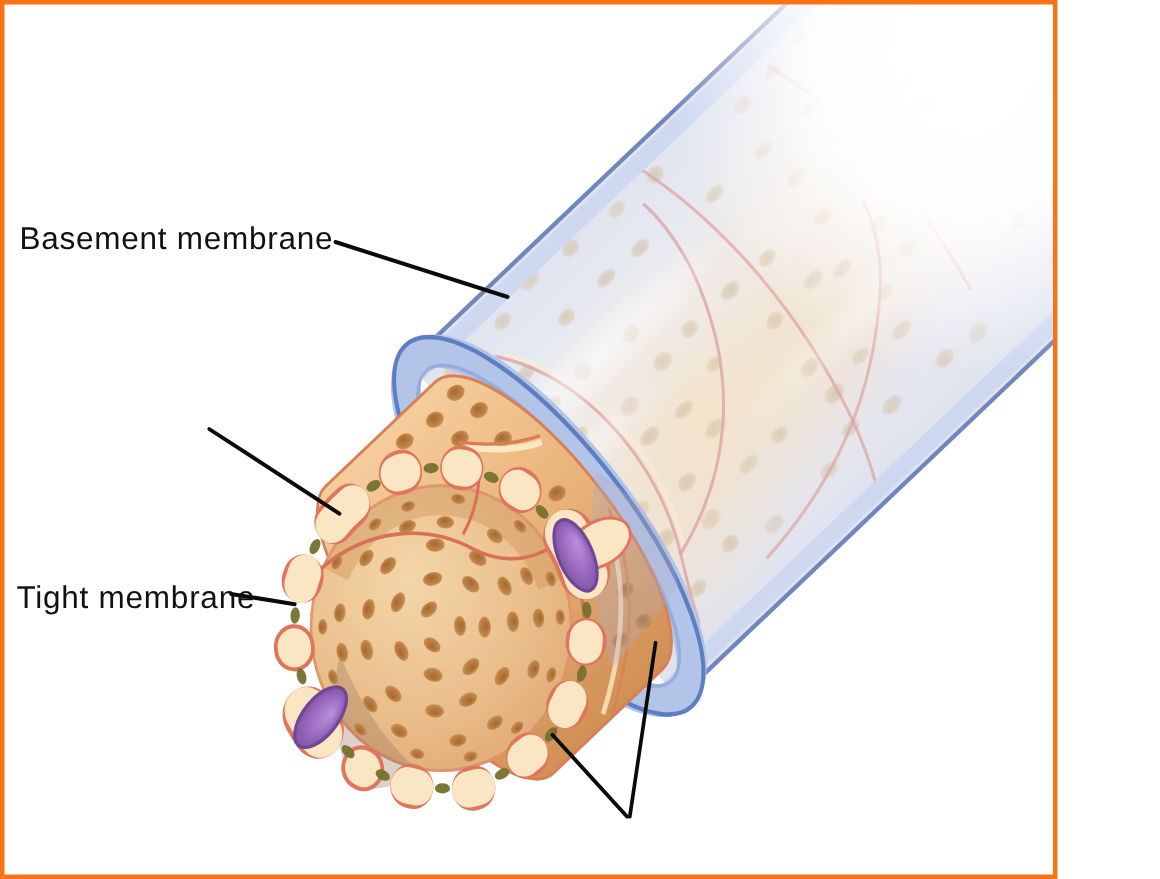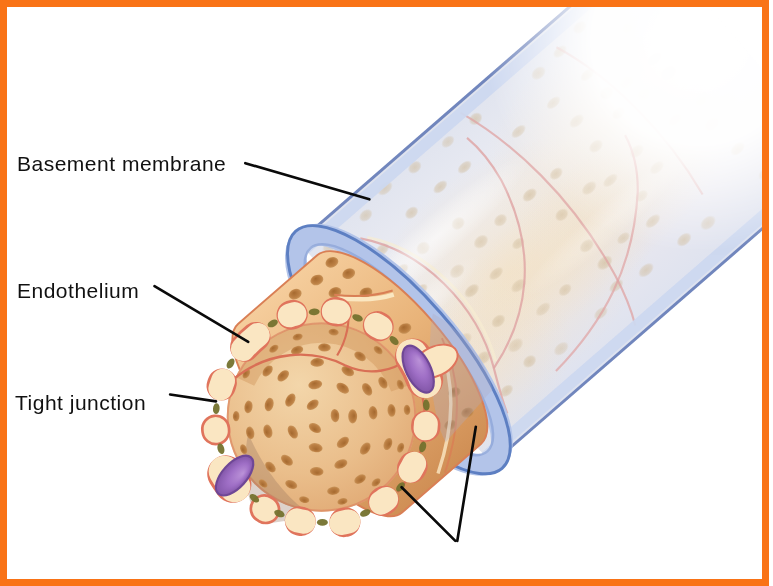--- a/index.html
+++ b/index.html
@@ -1,18 +1,18 @@
 <!DOCTYPE html>
 <html><head>
 <meta charset="utf-8">
 <style>
   html,body{margin:0;padding:0;background:#fff;}
   .stage{
-    position:relative;width:769px;height:586px;box-sizing:border-box;
-    border:7px solid #f97316;background:#fff;overflow:hidden;
+    position:relative;width:705px;height:586px;box-sizing:border-box;
+    border:3px solid #f97316;background:#fff;overflow:hidden;
     font-family:"Liberation Sans",sans-serif;
   }
   .stage svg{position:absolute;left:0;top:0;width:100%;height:100%;}
   .lbl{
     position:absolute;font-size:21px;line-height:1.15;letter-spacing:.5px;
     color:#111;white-space:nowrap;user-select:none;
   }
   #lblBM{left:10px;top:145px}
   #lblEN{left:10px;top:272px}
   #lblTJ{left:8px;top:384px}
@@ -305,15 +305,14 @@
       </g>
     <g id="gLeaders">
       <path class="leader" d="M244,160 L371,197"></path>
       <path class="leader" d="M151,286 L247,343"></path>
       <path class="leader" d="M167,397 L214,404"></path>
       <path class="leader" d="M404,492 L459,547"></path>
       <path class="leader" d="M480,430 L461,547"></path>
     </g>
   </svg>
   <div class="lbl" id="lblBM">Basement membrane</div>
-  <div class="lbl" id="lblEN">Endothelium</div>
-  <div class="lbl" id="lblTJ">Tight junction</div>
+  <div class="lbl" id="lblTJ">Tight membrane</div>
 </div>
 
 </body></html>

